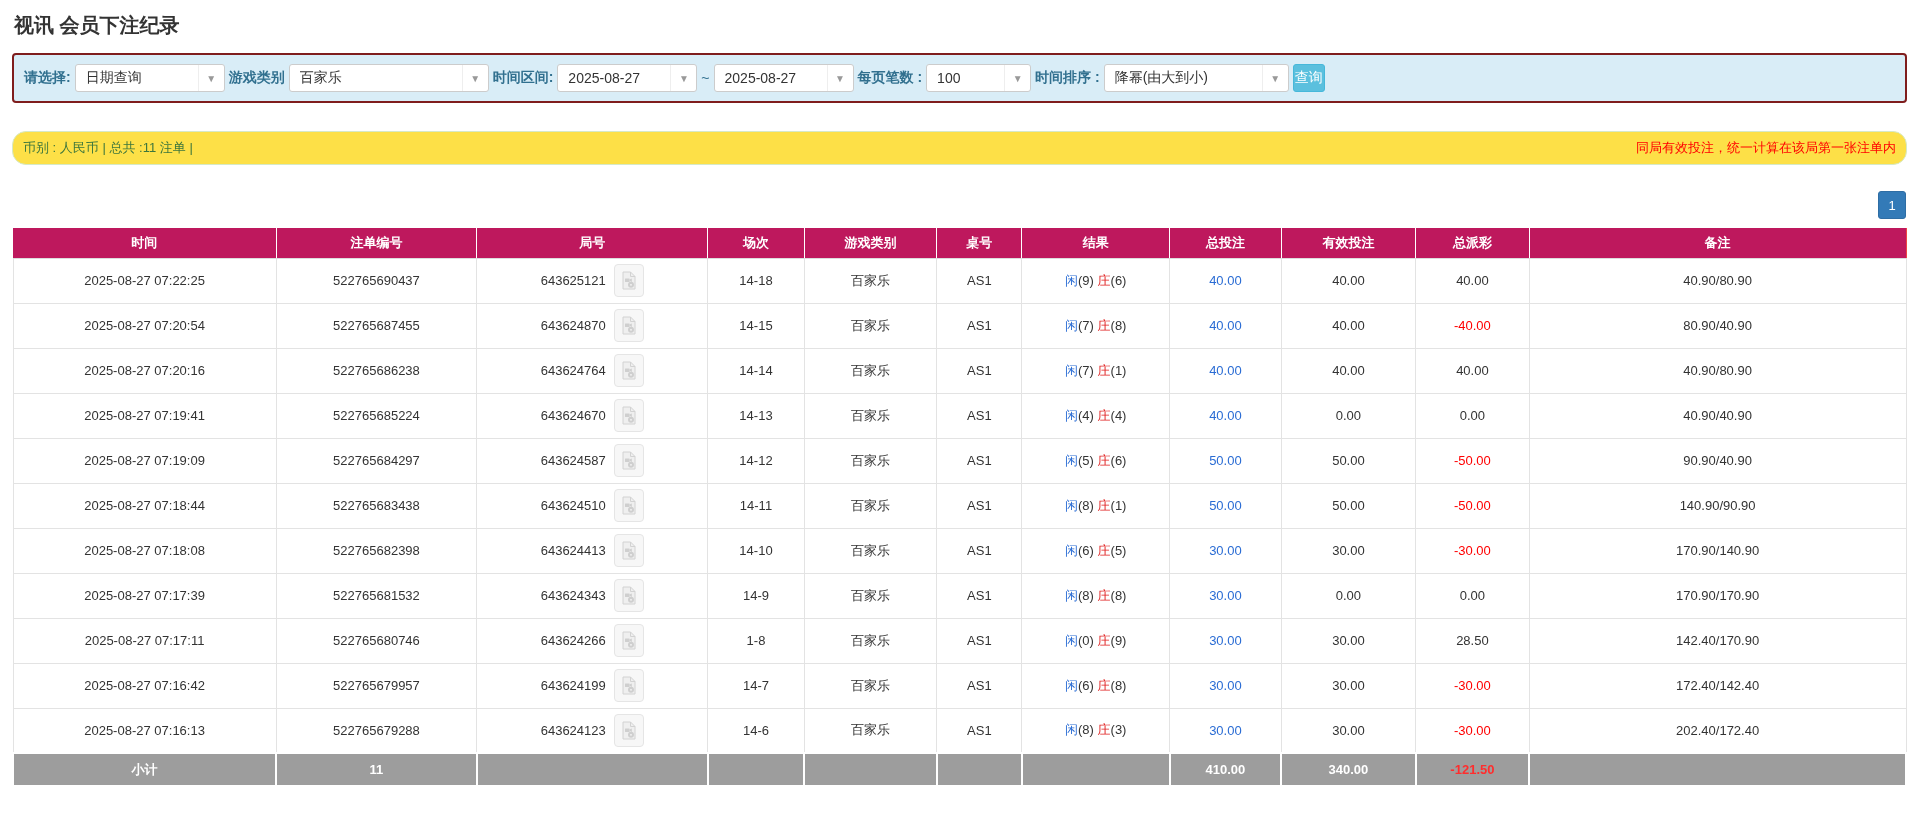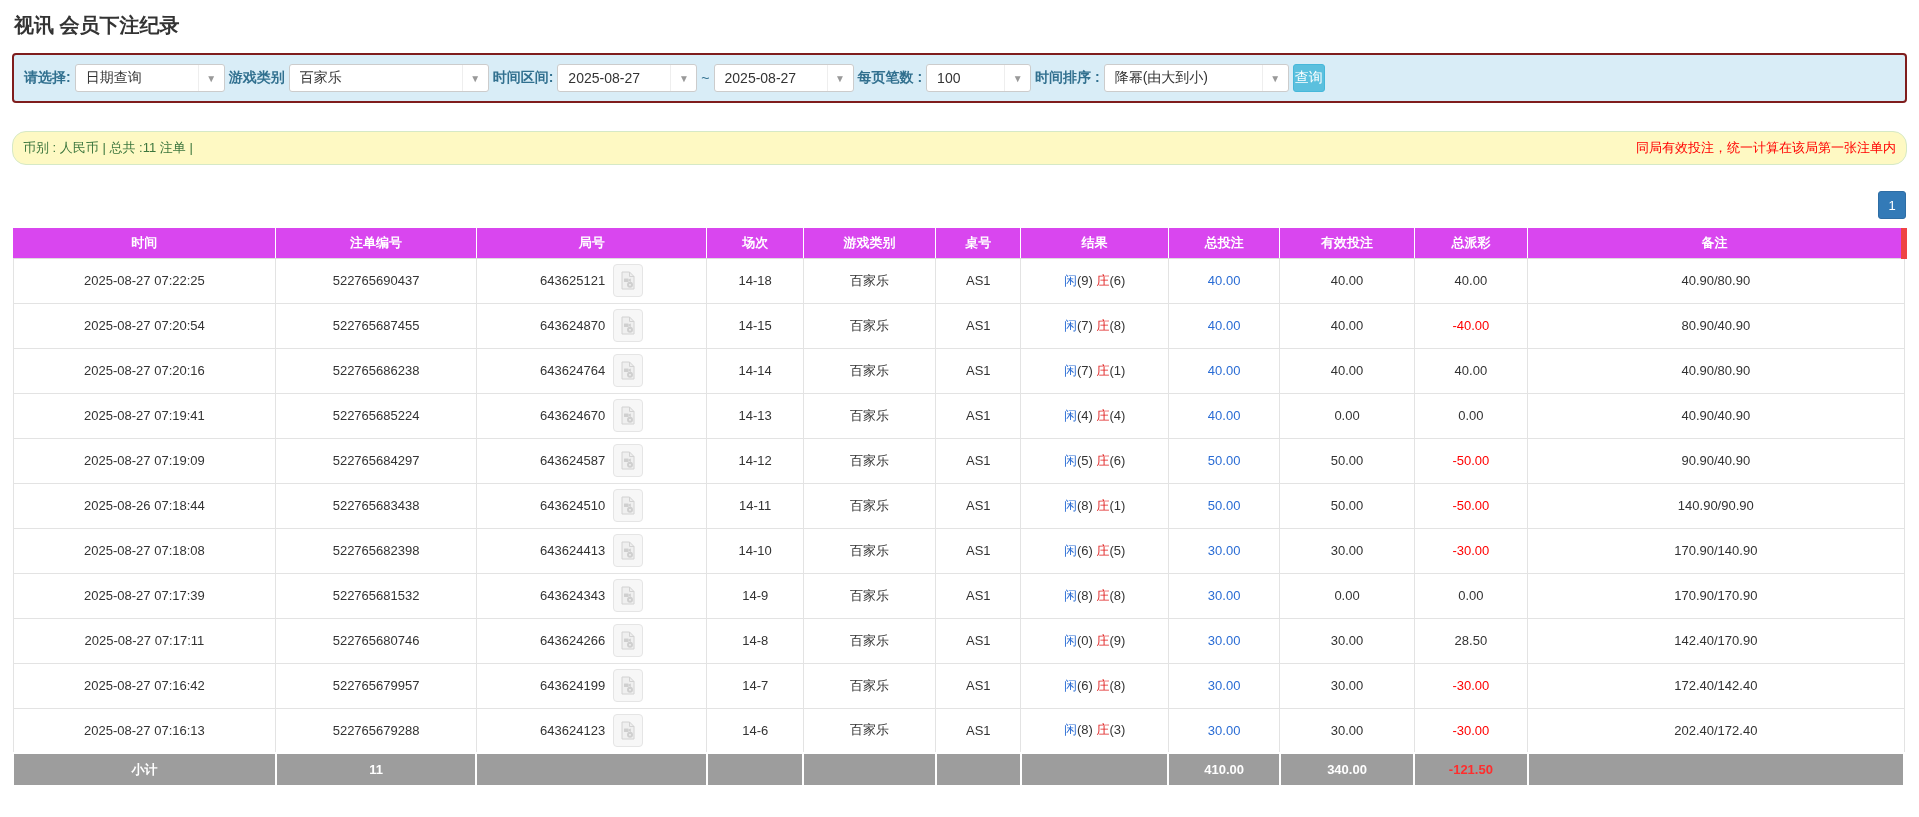--- a/index.html
+++ b/index.html
@@ -16,36 +16,36 @@
   .sel { background:#fff; border:1px solid #ccc; border-radius:3px; height:28px;
          display:inline-flex; align-items:center; justify-content:space-between;
          padding-left:10px; font-size:14px; color:#333; cursor:pointer; }
   .sel-arrow { width:26px; height:26px; display:flex; align-items:center; justify-content:center;
                color:#999; font-size:10px; border-left:1px solid #eee; }
   .tilde { color:#31708f; }
   .btn-query { background:#5bc0de; border:1px solid #46b8da; color:#fff; border-radius:3px;
                height:28px; padding:0 1px; font-size:14px; cursor:pointer; }
 
   
-  .summary-bar { margin-top:28px; background:#fef9c3; border:1px solid #d6e9c6; border-radius:14px;
+  .summary-bar { margin-top:28px; background:#fde047; border:1px solid #d6e9c6; border-radius:14px;
                  padding:7px 10px; font-size:13px; color:#3c763d;
                  display:flex; justify-content:space-between; align-items:center; }
   .summary-notice { color:#ff0000; }
 
   
   .pager { display:flex; justify-content:flex-end; margin:26px 1px 9px 0; }
   .page-btn { background:#337ab7; border:1px solid #2e6da4; color:#fff; min-width:28px; height:28px;
               border-radius:3px; display:flex; align-items:center; justify-content:center;
               font-size:13px; cursor:pointer; }
 
   
   table { width:100%; border-collapse:collapse; table-layout:fixed; font-size:13px; color:#333; }
-  thead th { background:#d946ef; color:#fff; font-weight:bold; height:30px; font-size:13px;
+  thead th { background:#be185d; color:#fff; font-weight:bold; height:30px; font-size:13px;
              border-right:1px solid #fff; border-bottom:1px solid #ddd; }
-  thead th:last-child { border-right:6px solid #ef4444; }
+  thead th:last-child { border-right:1px solid #ef4444; }
   tbody td { border:1px solid #e3e3e3; height:45px; text-align:center; background:#fff; overflow:hidden; }
   td.cell-totalbet { color:#2a6cd4; cursor:pointer; }
   .player { color:#2a6cd4; }
   .banker { color:#e02222; }
   .neg { color:#f00; }
   tr.total-row td { background:#9d9d9d; color:#fff; height:33px; font-weight:bold;
                     border:2px solid #fff; }
   tr.total-row td.neg, tr.total-row .neg { color:#ff2d2d; }
 
   .video-btn { display:inline-flex; align-items:center; justify-content:center;
@@ -267,21 +267,21 @@
       <td>
         <span class="player">闲</span><span>(5)</span>
         <span class="banker">庄</span><span>(6)</span>
       </td>
       <td class="cell-totalbet">50.00</td>
       <td>50.00</td>
       <td class="neg">-50.00</td>
       <td>90.90/40.90</td>
     </tr>
         <tr>
-      <td>2025-08-26 07:18:44</td>
+      <td>2025-08-27 07:18:44</td>
       <td>522765683438</td>
       <td>
         <span class="round-num">643624510</span><span class="video-btn">
               <svg width="16" height="19" viewBox="0 0 16 19">
             <path d="M2 1h7.5L14 5.5V18H2z" fill="#efefef" stroke="#d2d2d2"></path>
             <path d="M9.5 1v4.5H14" fill="none" stroke="#d2d2d2"></path>
             <rect x="4" y="7.5" width="4.6" height="3.4" rx="0.5" fill="#cfcfcf"></rect>
             <path d="M8.6 8.6l2.2-1.1v3.4l-2.2-1.1z" fill="#cfcfcf"></path>
             <circle cx="10" cy="13.8" r="3" fill="#cfcfcf"></circle>
             <circle cx="10" cy="13.8" r="0.9" fill="#f7f7f7"></circle>
@@ -362,21 +362,21 @@
               <svg width="16" height="19" viewBox="0 0 16 19">
             <path d="M2 1h7.5L14 5.5V18H2z" fill="#efefef" stroke="#d2d2d2"></path>
             <path d="M9.5 1v4.5H14" fill="none" stroke="#d2d2d2"></path>
             <rect x="4" y="7.5" width="4.6" height="3.4" rx="0.5" fill="#cfcfcf"></rect>
             <path d="M8.6 8.6l2.2-1.1v3.4l-2.2-1.1z" fill="#cfcfcf"></path>
             <circle cx="10" cy="13.8" r="3" fill="#cfcfcf"></circle>
             <circle cx="10" cy="13.8" r="0.9" fill="#f7f7f7"></circle>
           </svg>
             </span>
       </td>
-      <td>14-8</td>
+      <td>1-8</td>
       <td>百家乐</td>
       <td>AS1</td>
       <td>
         <span class="player">闲</span><span>(0)</span>
         <span class="banker">庄</span><span>(9)</span>
       </td>
       <td class="cell-totalbet">30.00</td>
       <td>30.00</td>
       <td>28.50</td>
       <td>142.40/170.90</td>

